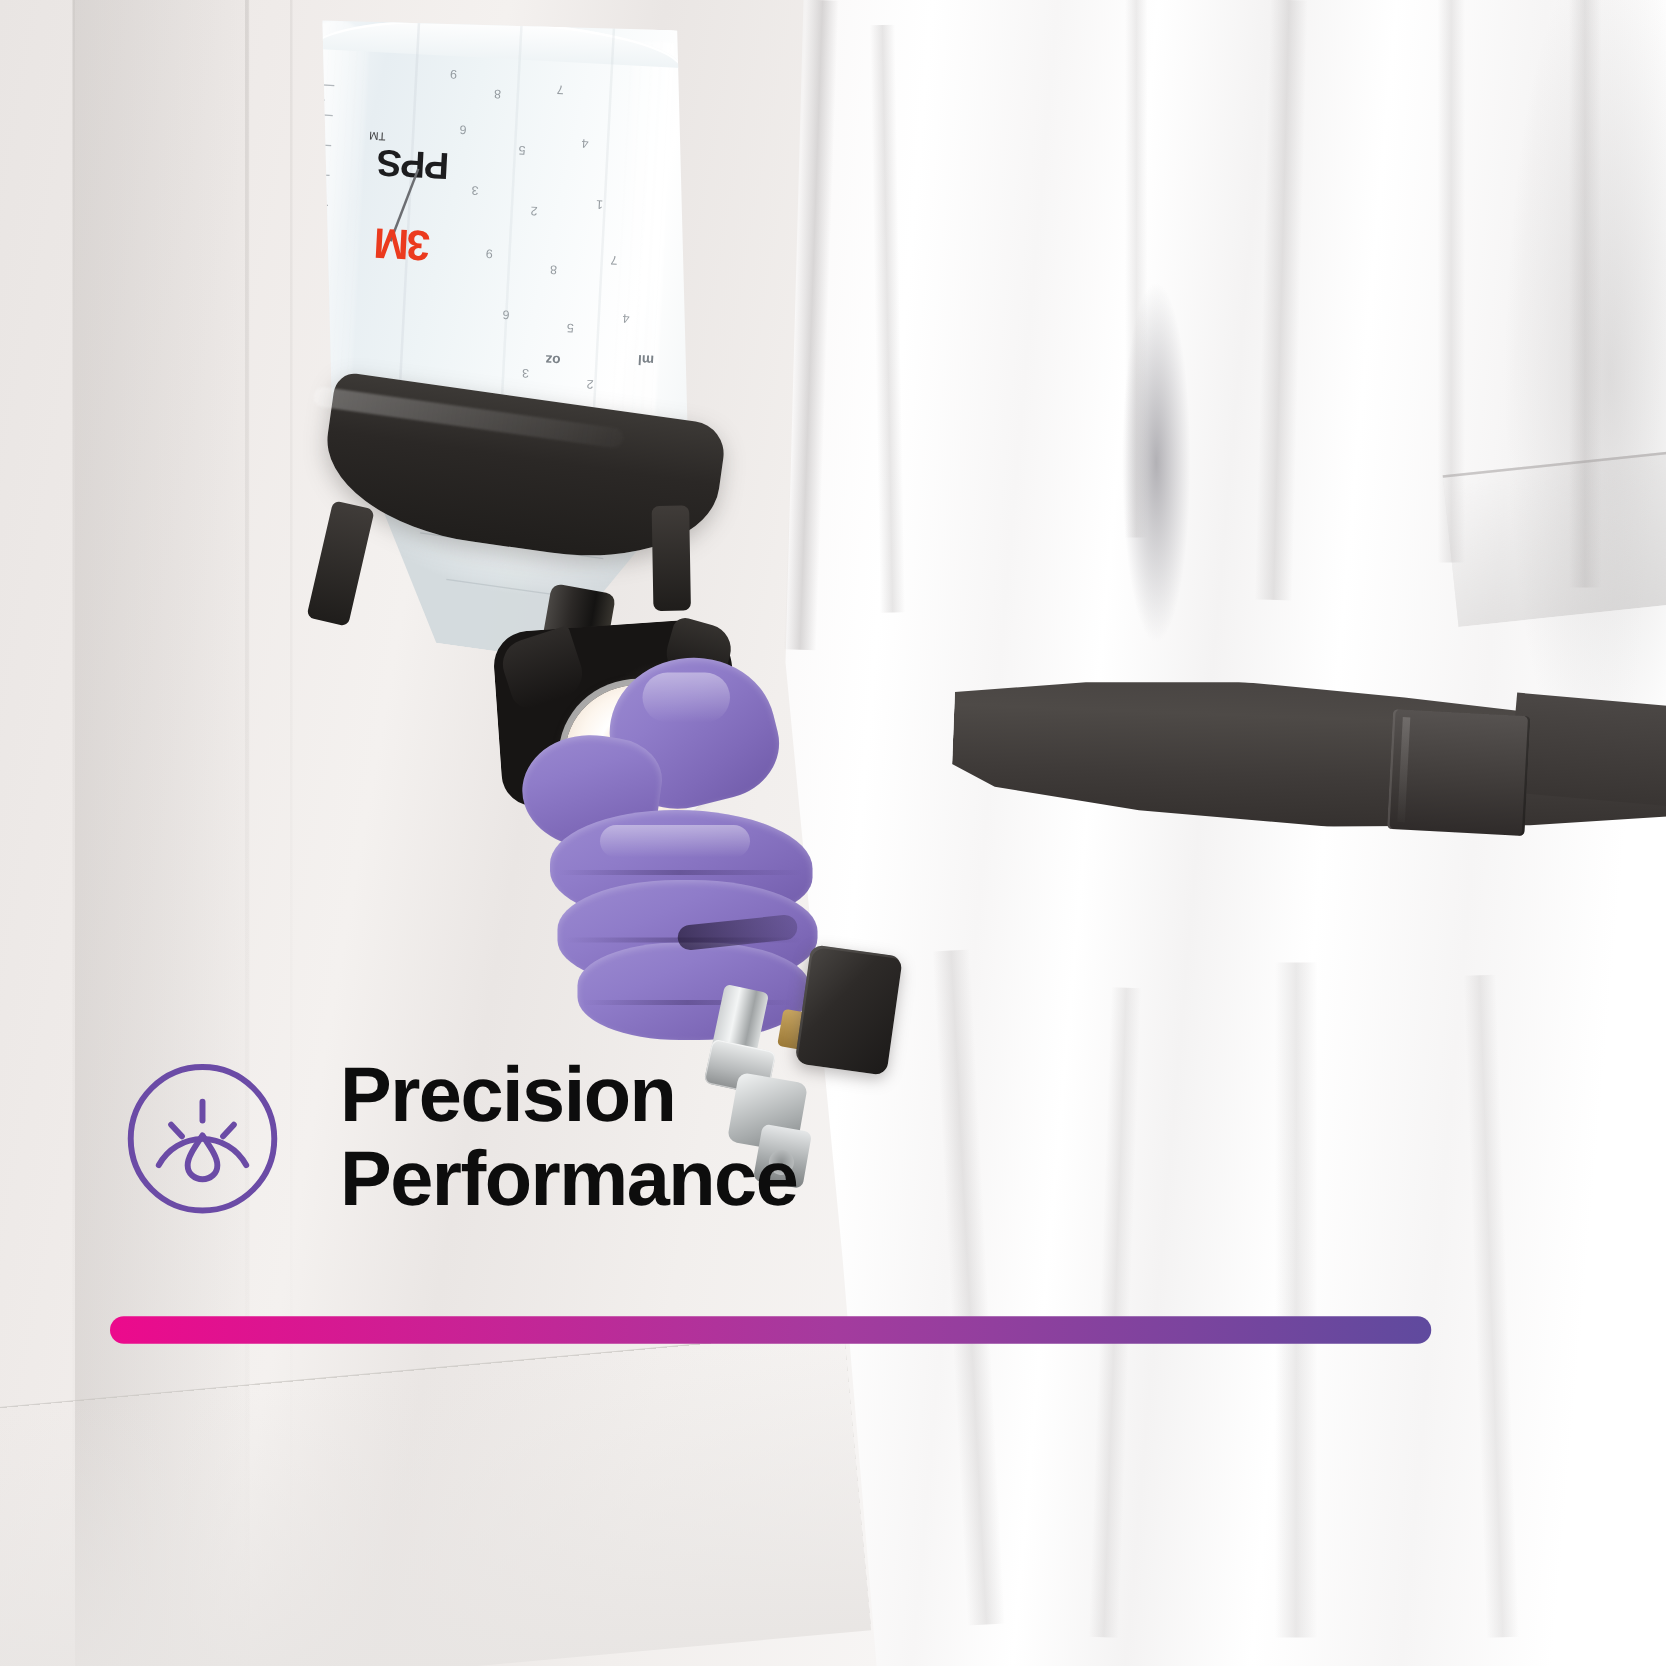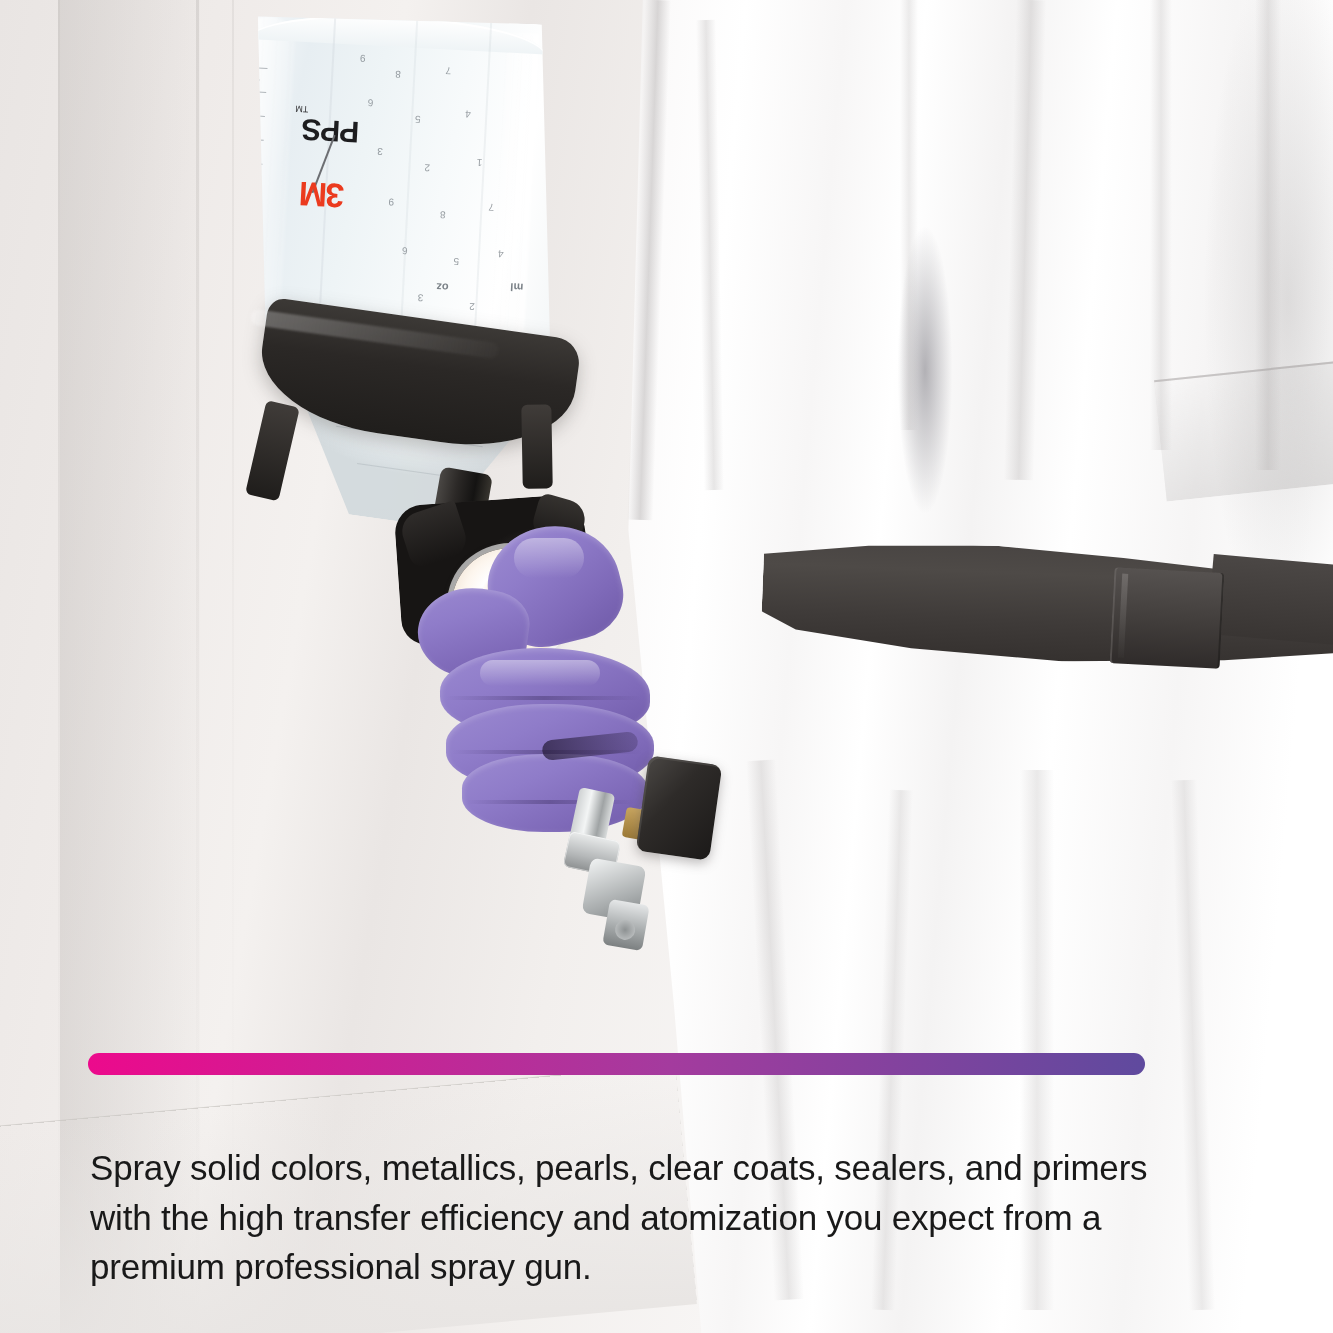--- a/index.html
+++ b/index.html
@@ -329,18 +329,34 @@
     </div>
 
     <div class="reg-stem"></div>
     <div class="reg-nut"></div>
     <div class="reg-brass"></div>
     <div class="reg-body"></div>
     <div class="reg-knob"></div>
     <div class="reg-tip"></div>
   </div>
 
+  <div class="feature">
+    <div class="feature-head">
+      <div class="feature-icon">
+        <svg viewBox="0 0 100 100" width="132" height="132" aria-hidden="true">
+          <circle cx="50" cy="50" r="43.5" fill="none" stroke="#6b4ba6" stroke-width="3.6"></circle>
+          <path d="M23.5 66 A30 30 0 0 1 76.5 66" fill="none" stroke="#6b4ba6" stroke-width="3.6" stroke-linecap="round"></path>
+          <line x1="50" y1="27.5" x2="50" y2="39" stroke="#6b4ba6" stroke-width="3.6" stroke-linecap="round"></line>
+          <line x1="31" y1="41.5" x2="37.5" y2="48.5" stroke="#6b4ba6" stroke-width="3.6" stroke-linecap="round"></line>
+          <line x1="69" y1="41.5" x2="62.5" y2="48.5" stroke="#6b4ba6" stroke-width="3.6" stroke-linecap="round"></line>
+          <path d="M50 48 C56 57 59 61.5 59 66 C59 71 55 74.5 50 74.5
+                   C45 74.5 41 71 41 66 C41 61.5 44 57 50 48 Z" fill="none" stroke="#6b4ba6" stroke-width="3.6" stroke-linejoin="round"></path>
+        </svg>
+      </div>
+      <h1 class="feature-title">Precision
+Performance</h1>
+    </div>
+  </div>
 
   <div class="divider" style="background: linear-gradient(to right, rgb(236, 10, 140) 0%, rgb(164, 59, 158) 55%, rgb(95, 74, 158) 100%);"></div>
 
-  <p class="body-copy">Spray solid colors, metallics, pearls, clear coats, sealers, and primers with the high transfer efficiency and atomization you expect from a premium professional spray gun.</p>
 
 </div>
 
 </body></html>

